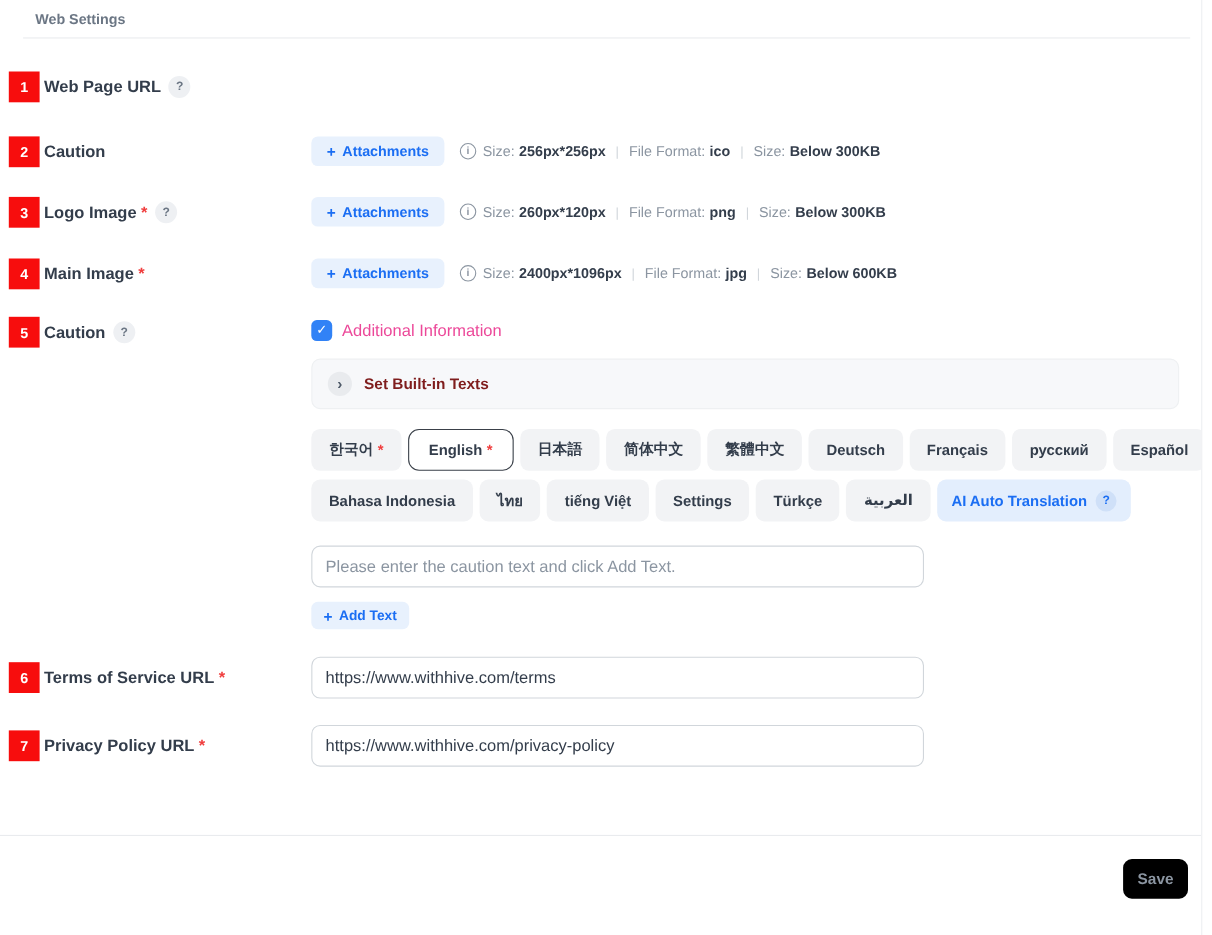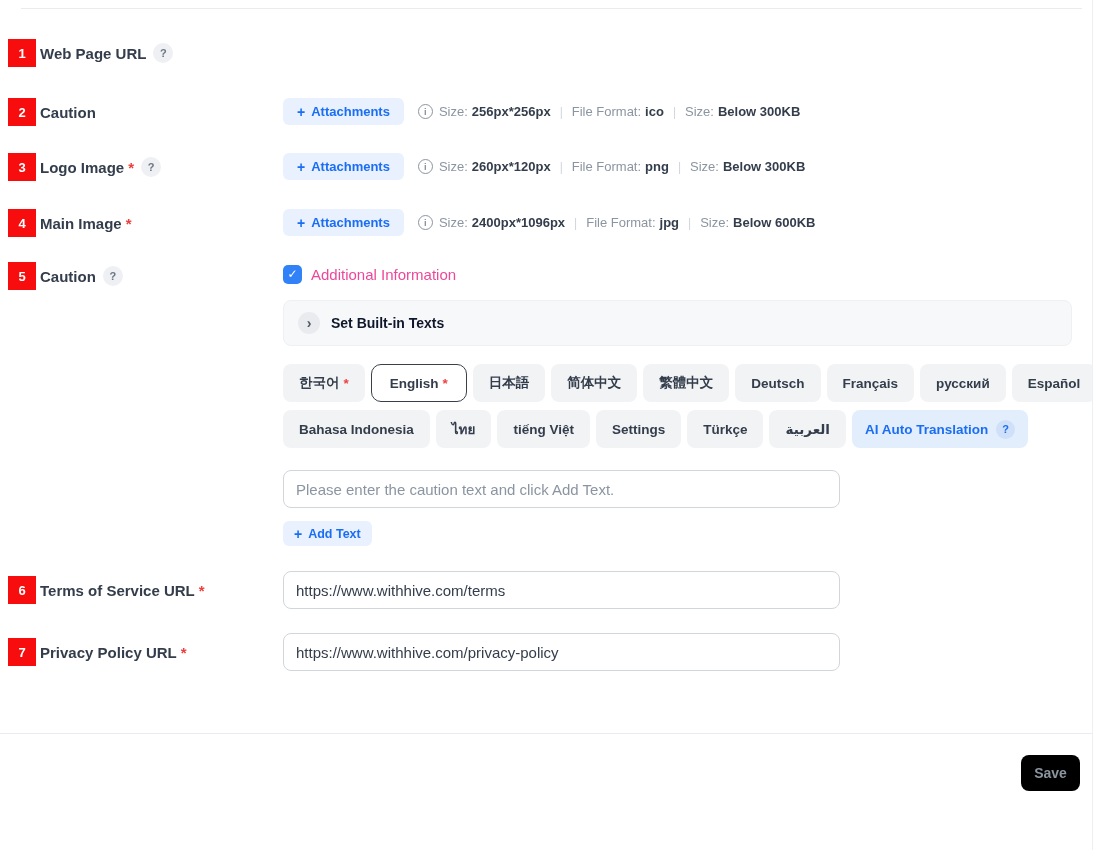--- a/index.html
+++ b/index.html
@@ -77,21 +77,21 @@
 
   .builtin-panel {
     margin-top:14px; width:789px; height:46px; background:#f7f8fa;
     border:1px solid #eef0f2; border-radius:8px;
     display:flex; align-items:center; padding:0 14px; cursor:pointer;
   }
   .chevron-circle {
     width:22px; height:22px; border-radius:50%; background:#e9ebee; color:#4e5968;
     display:flex; align-items:center; justify-content:center; font-size:14px; font-weight:700;
   }
-  .builtin-label { margin-left:11px; font-size:14px; font-weight:700; color:#0f172a; }
+  .builtin-label { margin-left:11px; font-size:14px; font-weight:700; color:#7f1d1d; }
 
   .lang-row { display:flex; align-items:center; flex-wrap:nowrap; gap:6px; }
   .lang-row.first { margin-top:18px; }
   .lang-row.second { margin-top:8px; }
   .lang-btn {
     height:38px; padding:0 16px; background:#f2f3f5; border:none; border-radius:8px;
     color:#333d4b; font-size:13.5px; font-weight:700; cursor:pointer; white-space:nowrap;
     display:inline-flex; align-items:center;
     font-family:"Liberation Sans","DejaVu Sans",sans-serif;
   }
@@ -134,20 +134,23 @@
     width:59px; height:36px; background:#000000; border:none; border-radius:8px;
     color:#8b95a1; font-size:14px; font-weight:700; cursor:pointer;
     font-family:"Liberation Sans","DejaVu Sans",sans-serif;
   }
 </style>
 </head>
 <body>
 
 <div class="card">
 
+  <div class="card-header">
+    <span class="card-title">Web Settings</span>
+  </div>
   <div class="header-divider"></div>
 
   <div class="form">
 
     <div class="row">
       <div class="label-col h38">
         <span class="num-badge">1</span>
         <span class="field-label">Web Page URL</span>
         <span class="help-badge">?</span>
       </div>

